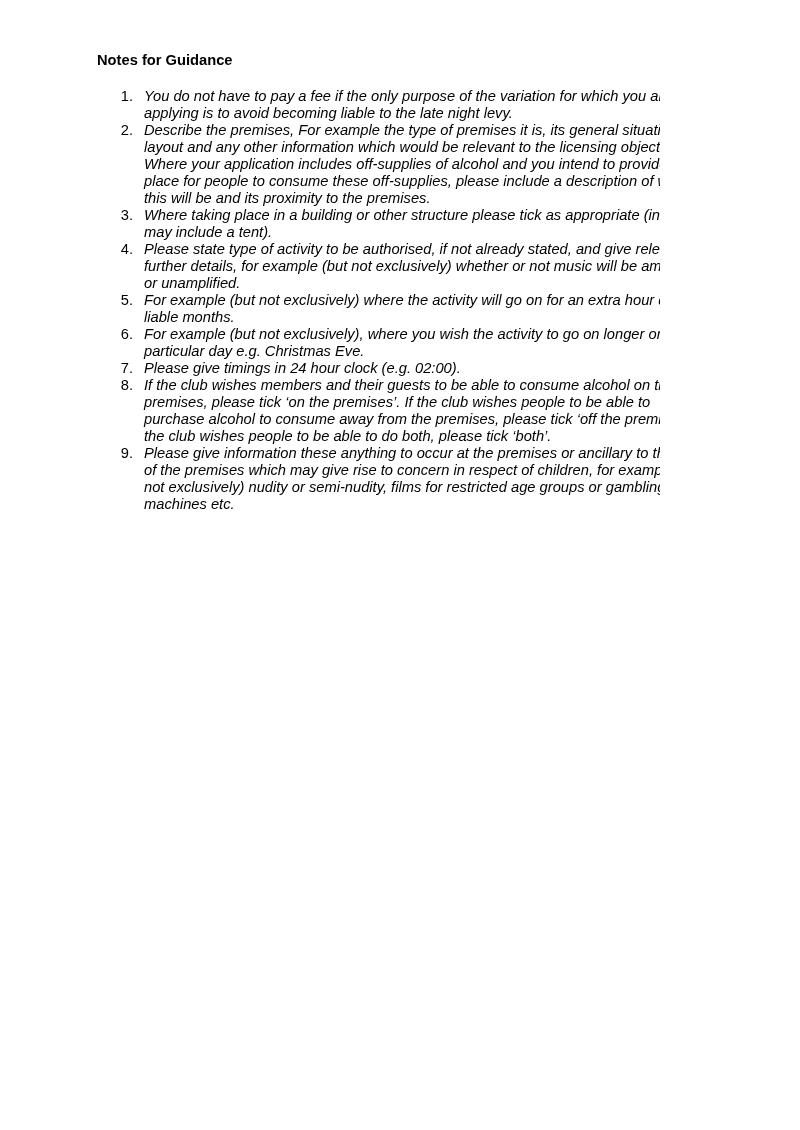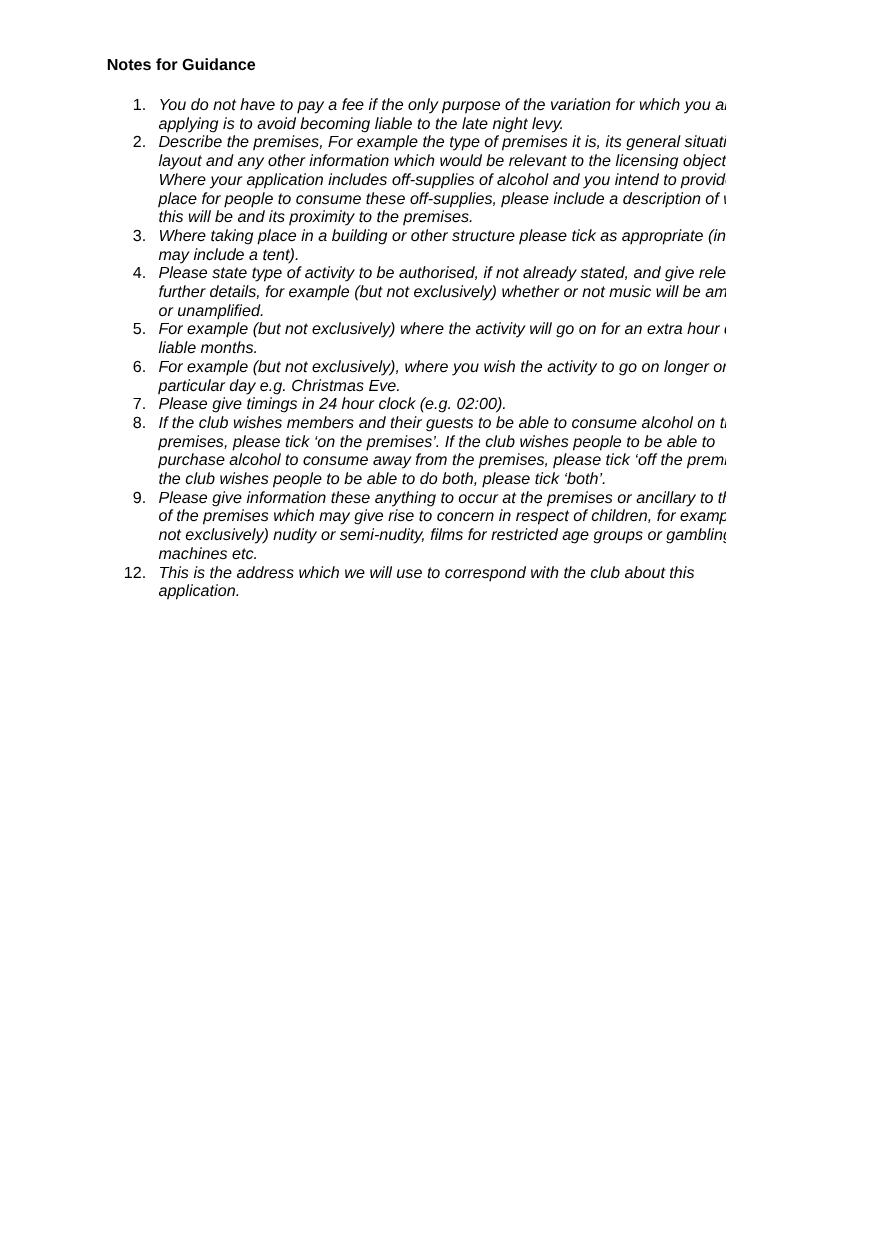--- a/index.html
+++ b/index.html
@@ -96,18 +96,14 @@
         <span class="note-text">Please give timings in 24 hour clock (e.g. 02:00).</span>
       </li>
       <li class="note">
         <span class="note-number">8.</span>
         <span class="note-text">If the club wishes members and their guests to be able to consume alcohol on the premises, please tick ‘on the premises’. If the club wishes people to be able to purchase alcohol to consume away from the premises, please tick ‘off the premises’. If the club wishes people to be able to do both, please tick ‘both’.</span>
       </li>
       <li class="note">
         <span class="note-number">9.</span>
         <span class="note-text">Please give information these anything to occur at the premises or ancillary to the use of the premises which may give rise to concern in respect of children, for example (but not exclusively) nudity or semi-nudity, films for restricted age groups or gambling machines etc.</span>
       </li>
-      <li class="note">
-        <span class="note-number">12.</span>
-        <span class="note-text">This is the address which we will use to correspond with the club about this application.</span>
-      </li>
     </ol>
 </div>
 
 </body></html>

